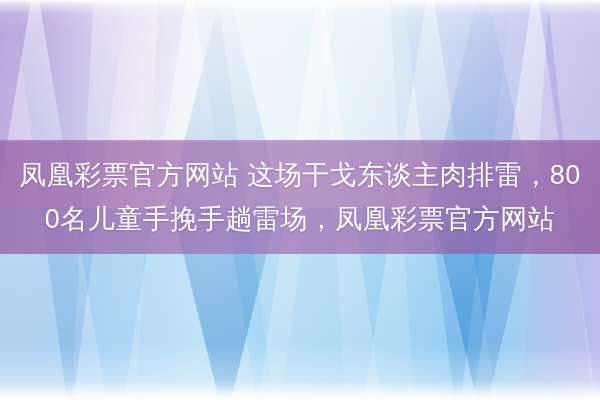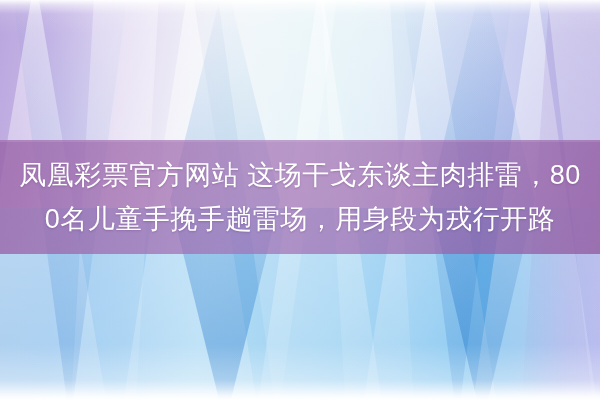--- a/index.html
+++ b/index.html
@@ -172,16 +172,16 @@
     <div class="facet f-l  tri-down" style="left:470px; width:130px;"></div>
     <div class="facet f-p  slash" style="left:520px; width:110px;"></div>
     <div class="facet f-l2 tri-up" style="left:545px; width:100px;"></div>
   </div>
 
   <div class="layer wash-vert"></div>
 
   <div id="caption-band">
     <div class="band-edge-top"></div>
     <div class="caption-line">凤凰彩票官方网站 这场干戈东谈主肉排雷，80</div>
-    <div class="caption-line">0名儿童手挽手趟雷场，用身段为戎行开路</div>
+    <div class="caption-line">0名儿童手挽手趟雷场，凤凰彩票官方网站</div>
   </div>
 
 </div>
 
 </body></html>

